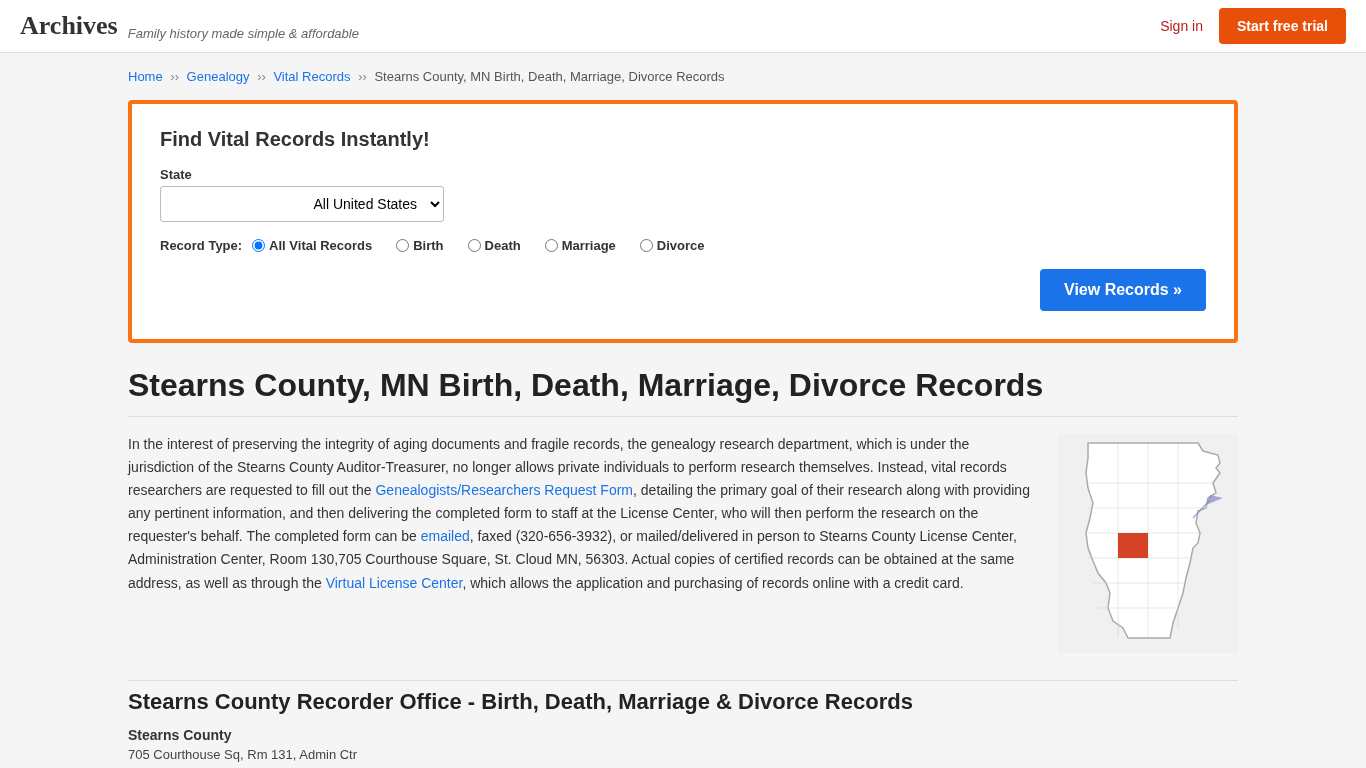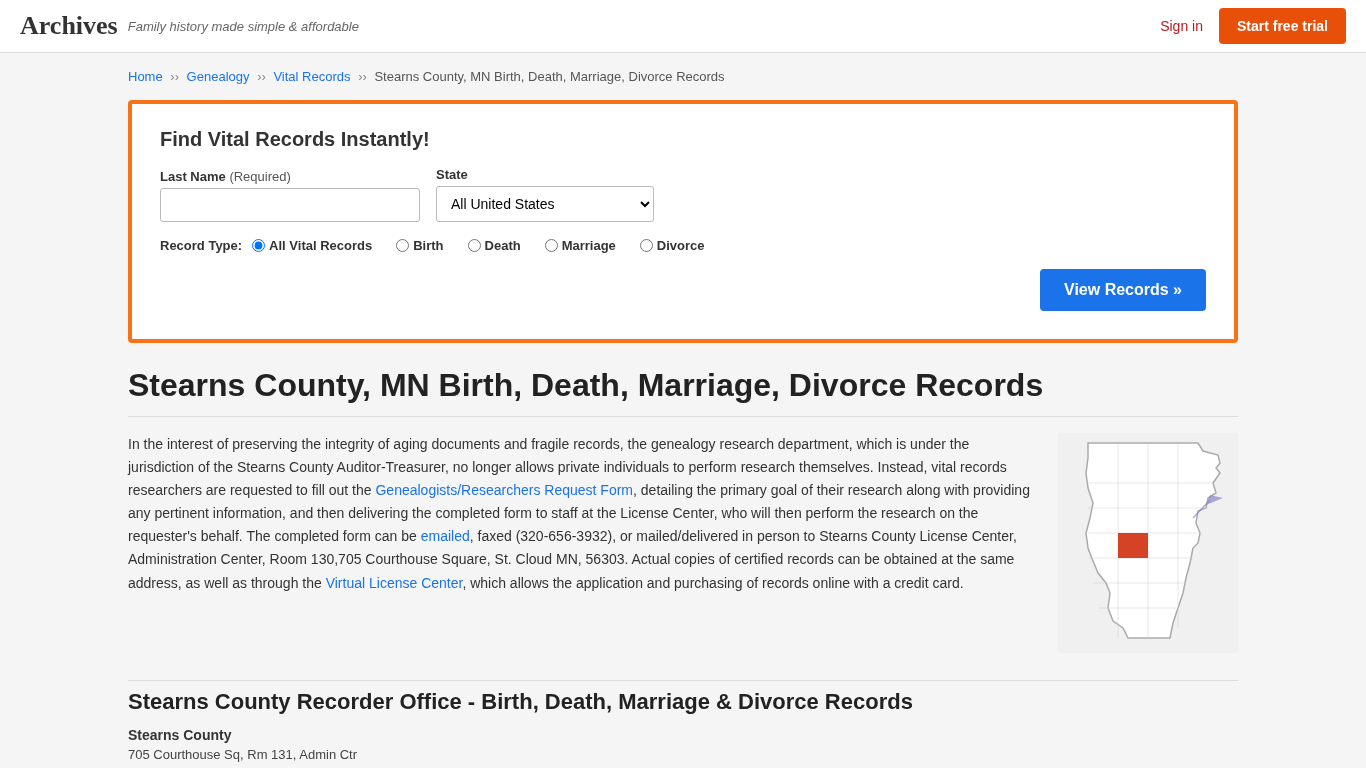--- a/index.html
+++ b/index.html
@@ -9,21 +9,21 @@
     #header {
       background: #fff;
       border-bottom: 1px solid #ddd;
       padding: 8px 20px;
       display: flex;
       align-items: center;
       justify-content: space-between;
     }
     #header-left {
       display: flex;
-      align-items: center;
+      align-items: flex-end;
       gap: 10px;
     }
     .archives-logo {
       font-size: 26px;
       font-weight: bold;
       color: #333;
       font-family: Georgia, serif;
     }
     .archives-logo span {
       color: #333;
@@ -115,23 +115,24 @@
       border-radius: 3px;
       padding: 8px 10px;
       font-size: 14px;
       width: 260px;
     }
     .form-group select {
       border: 1px solid #bbb;
       border-radius: 3px;
       padding: 8px 10px;
       font-size: 14px;
-      width: 218px;
+      width: 284px;
       background: #fff;
       cursor: pointer;
+      text-align: right;
     }
     .record-type-row {
       display: flex;
       align-items: center;
       gap: 0;
       margin-bottom: 16px;
       flex-wrap: wrap;
     }
     .record-type-row label {
       font-weight: bold;
@@ -242,27 +243,20 @@
     <a href="#">Genealogy</a>
     <span class="sep">››</span>
     <a href="#">Vital Records</a>
     <span class="sep">››</span>
     <span>Stearns County, MN Birth, Death, Marriage, Divorce Records</span>
   </div>
 
   <div id="search-box">
     <h2>Find Vital Records Instantly!</h2>
     <div class="form-row">
-      <div class="form-group">
-        <label>
-          <span>Last Name</span>
-          <span class="required"> (Required)</span>
-        </label>
-        <input type="text" style="">
-      </div>
       <div class="form-group">
         <label>State</label>
         <select>
           <option>All United States</option>
           <option>Alabama</option>
           <option>Alaska</option>
           <option>Arizona</option>
           <option>Arkansas</option>
           <option>California</option>
           <option>Colorado</option>

